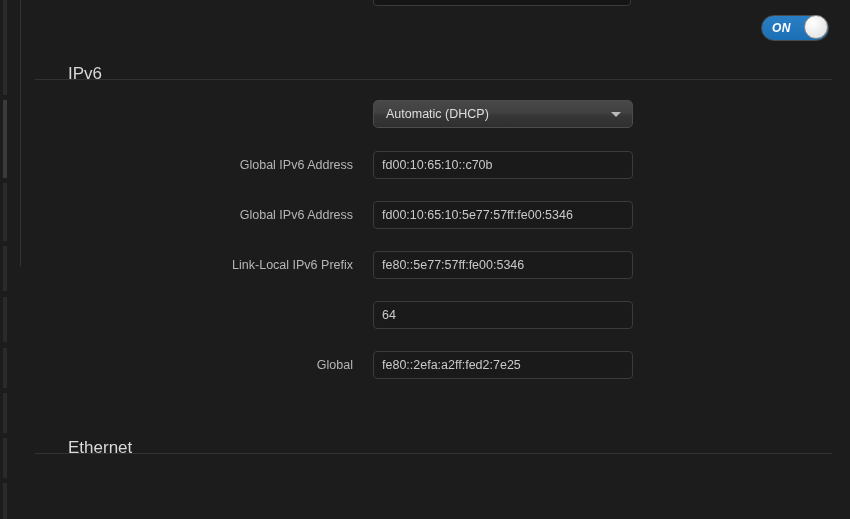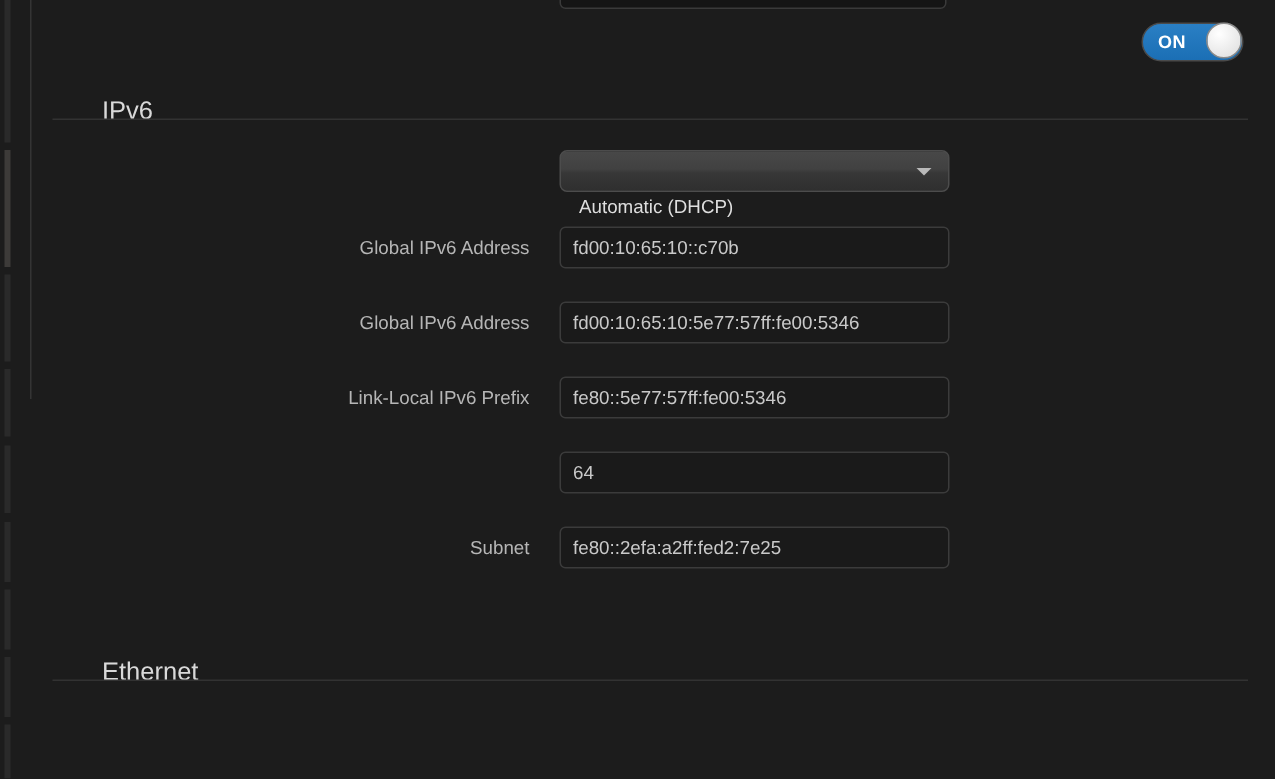--- a/index.html
+++ b/index.html
@@ -60,20 +60,21 @@
   
   #power-toggle {
     position: absolute;
     left: 761px; top: 15px;
     width: 68px; height: 26px;
     border-radius: 13px;
     background: linear-gradient(to bottom, #2a7fc4, #1b6fb5);
     border: 1px solid #4a4a4a;
     box-sizing: border-box;
     cursor: pointer;
+    font-style: italic;
   }
   #power-toggle .tog-label {
     position: absolute;
     left: 10px; top: 0;
     height: 24px;
     line-height: 24px;
     font-size: 12px;
     font-weight: bold;
     color: #ffffff;
     letter-spacing: 0.3px;
@@ -152,21 +153,20 @@
     cursor: pointer;
   }
   .select-field .sel-text {
     position: absolute;
     left: 12px; top: 0;
     height: 26px;
     line-height: 26px;
     font-size: 12.5px;
     color: #dedede;
     white-space: nowrap;
-    margin-top: 24px;
   }
   .select-field .sel-arrow {
     position: absolute;
     right: 11px;
     top: 11px;
     width: 0; height: 0;
     border-left: 5px solid transparent;
     border-right: 5px solid transparent;
     border-top: 5px solid #b9b9b9;
   }
@@ -219,21 +219,21 @@
   <div class="form-row" style="top:251px;">
     <div class="row-label">Link-Local IPv6 Prefix</div>
     <input class="text-field" type="text" readonly="" value="fe80::5e77:57ff:fe00:5346" style="">
   </div>
 
   <div class="form-row" style="top:301px;">
     <input class="text-field" type="text" readonly="" value="64" style="">
   </div>
 
   <div class="form-row" style="top:351px;">
-    <div class="row-label">Subnet</div>
+    <div class="row-label">Global</div>
     <input class="text-field" type="text" readonly="" value="fe80::2efa:a2ff:fed2:7e25" style="">
   </div>
 
   <h2 class="section-title" style="top:422px;">Ethernet</h2>
   <div class="section-rule" style="top:453px;"></div>
 
 
 </div>
 
 </body></html>

